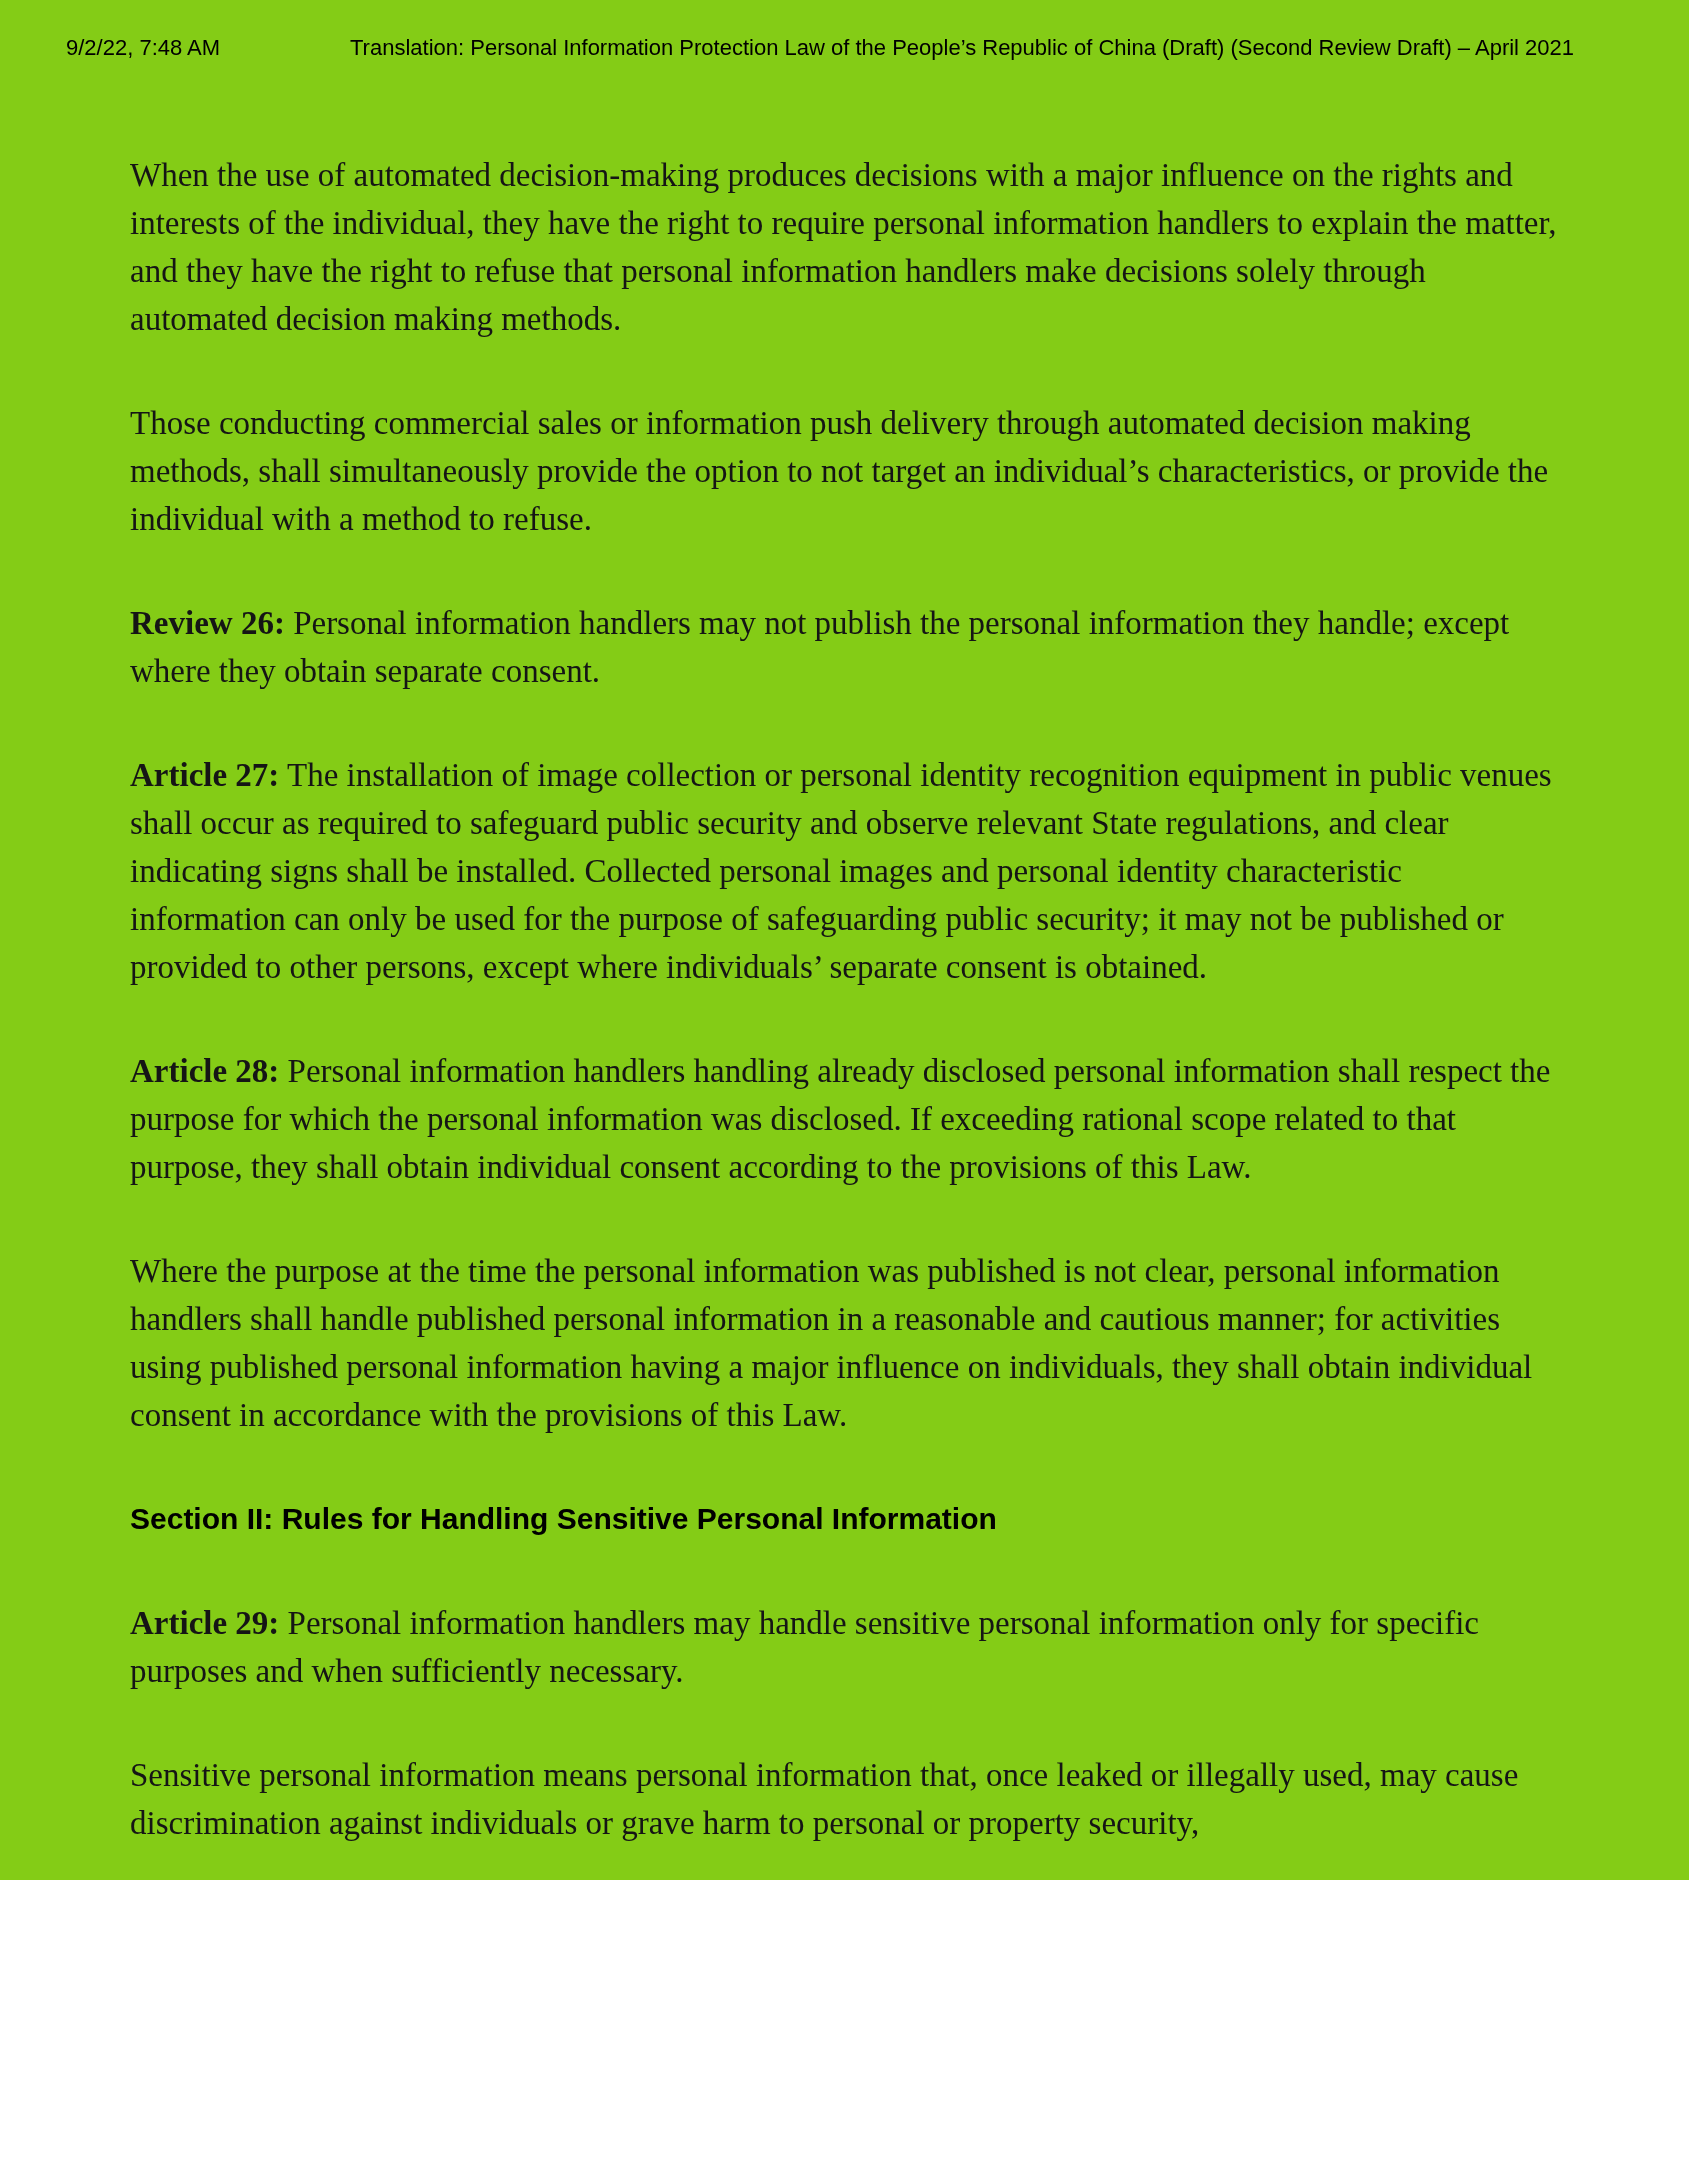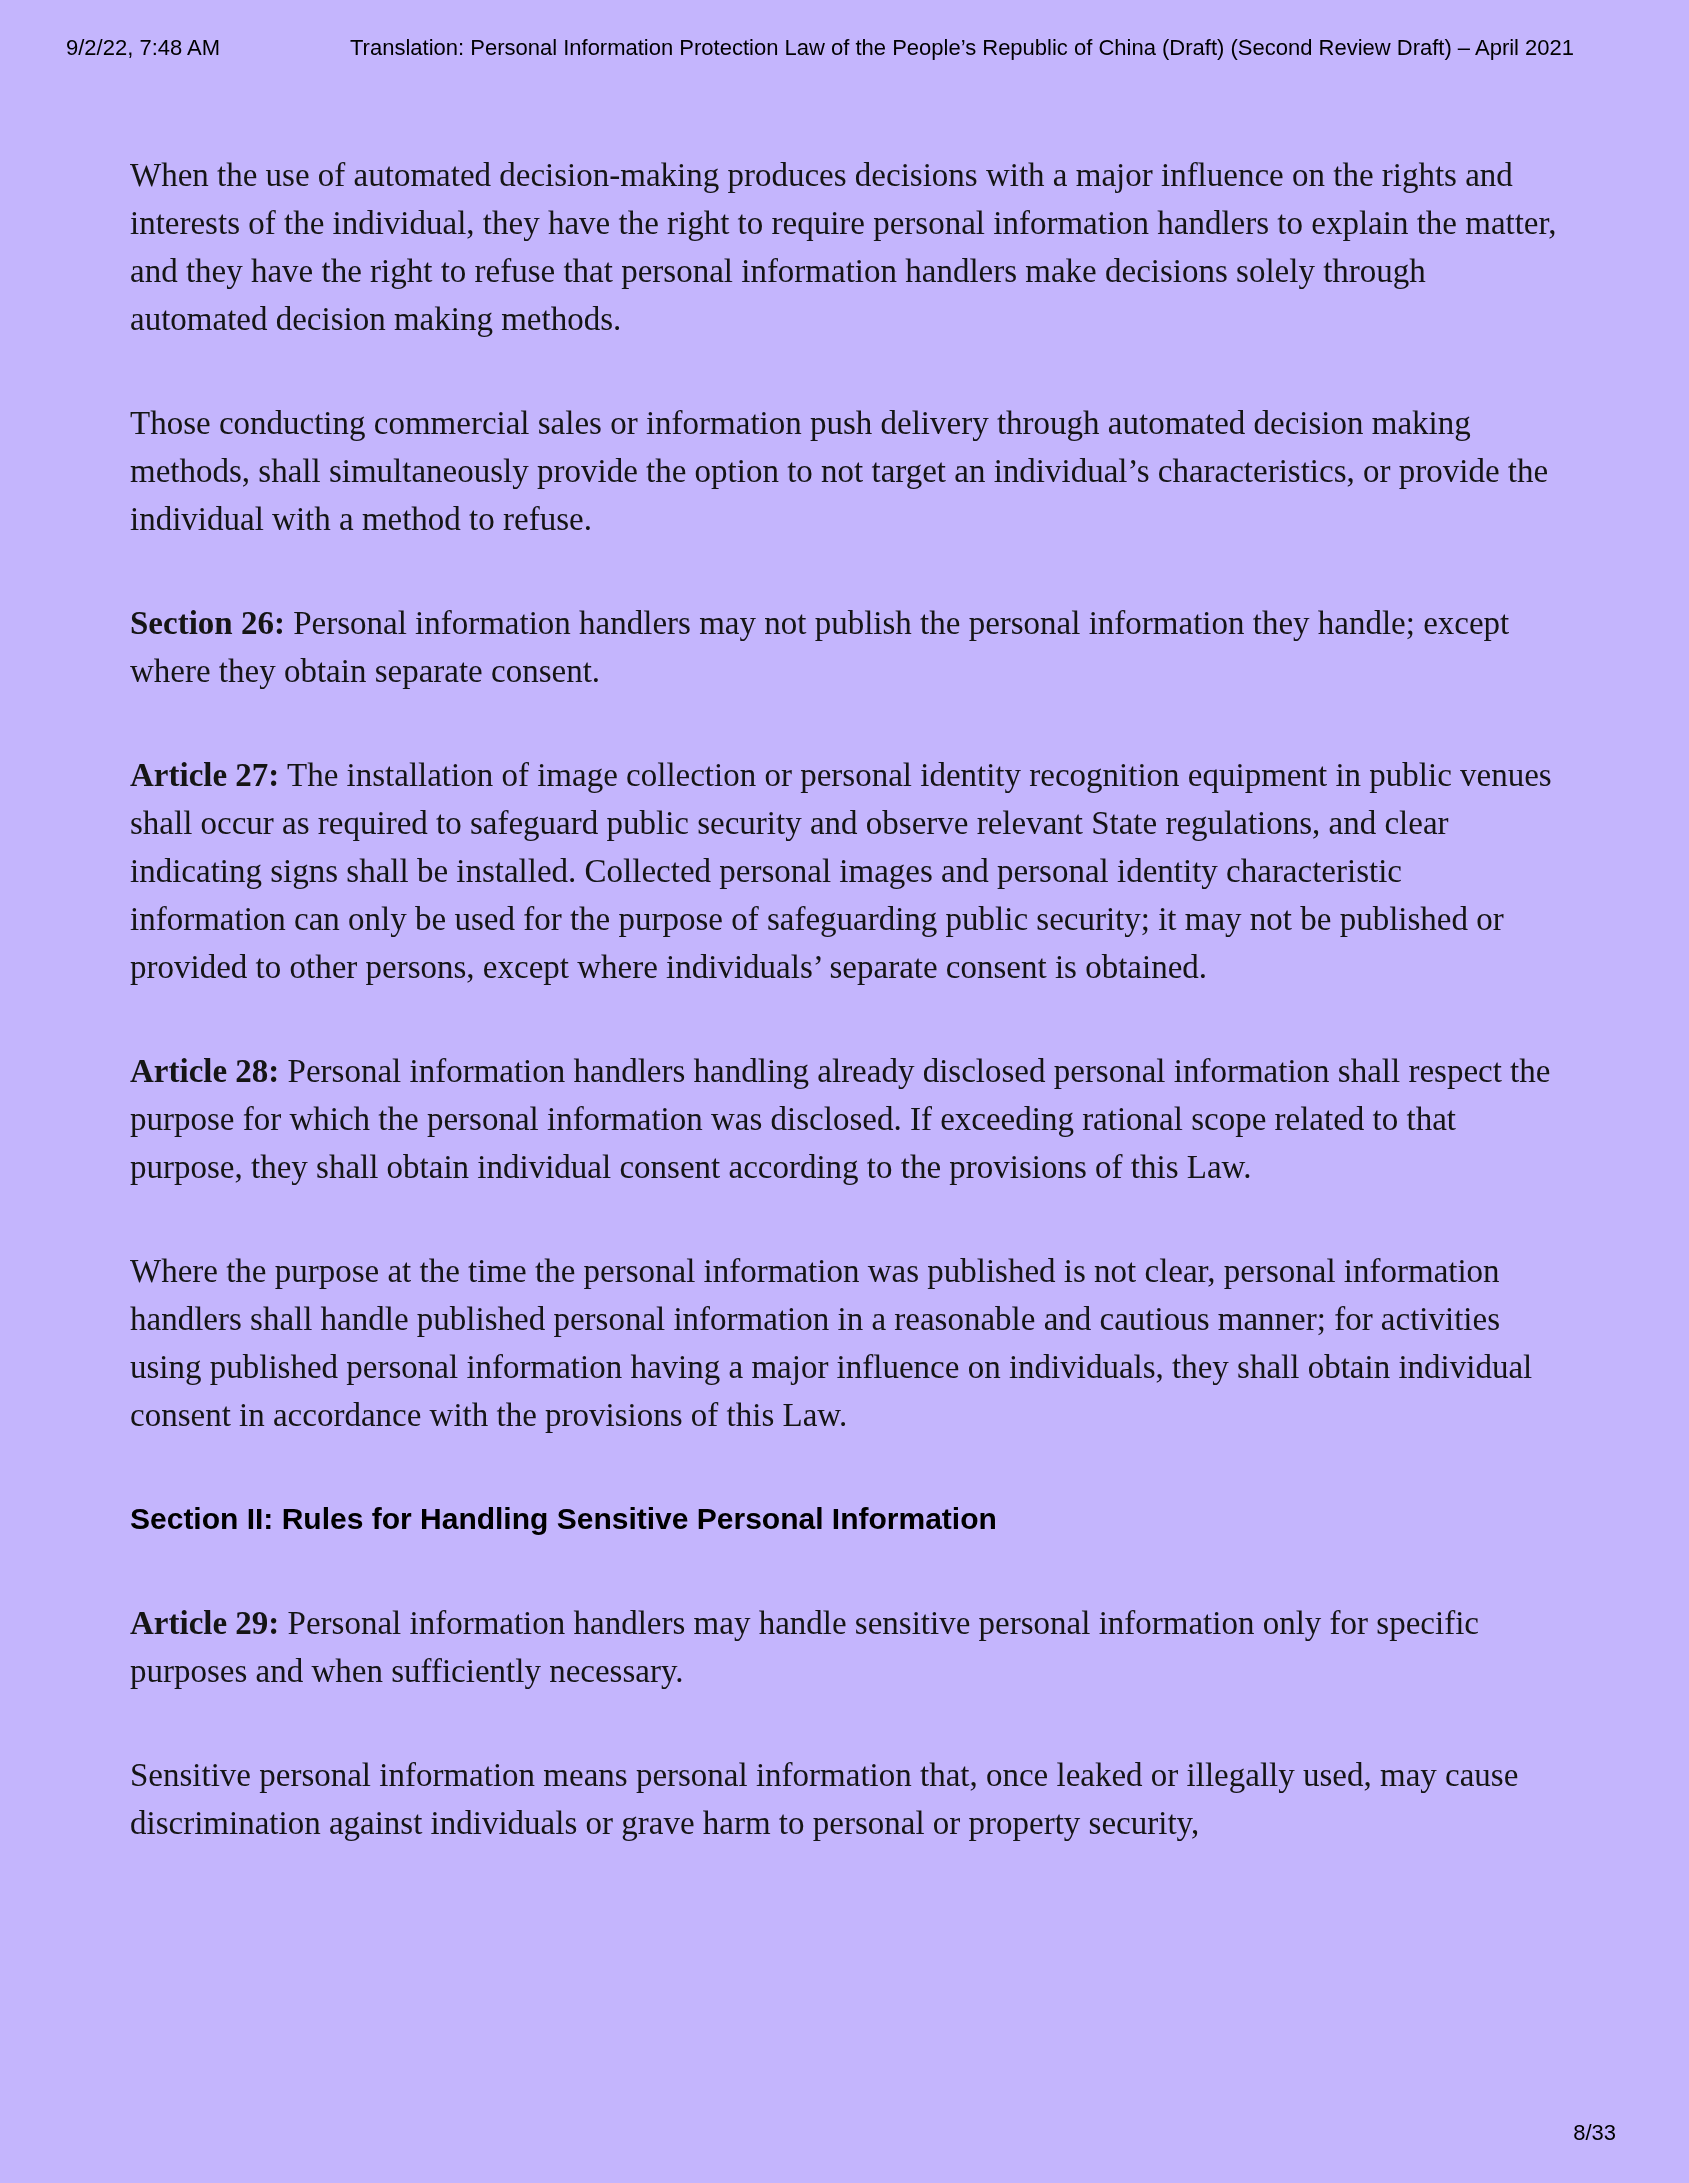--- a/index.html
+++ b/index.html
@@ -7,22 +7,22 @@
     width: 1689px;
     height: 2183px;
     background: #ffffff;
     position: relative;
     font-family: "Liberation Sans", sans-serif;
   }
   .page {
     position: absolute;
     left: 0; top: 0;
     width: 1689px;
-    height: 2183px;
-    background: #c4b5fd;
+    height: 1880px;
+    background: #84cc16;
     overflow: hidden;
   }
   .print-header-date {
     position: absolute;
     top: 35px;
     left: 66px;
     font-size: 22px;
     line-height: 26.5px;
     color: #000000;
     white-space: nowrap;
@@ -84,21 +84,21 @@
   <div class="print-header-date">9/2/22, 7:48 AM</div>
 
   <div class="print-header-title">Translation: Personal Information Protection Law of the People’s Republic of China (Draft) (Second Review Draft) – April 2021</div>
 
   <div class="doc-content">
 
     <p class="para"><span>When the use of automated decision-making produces decisions with a major influence on the rights and interests of the individual, they have the right to require personal information handlers to explain the matter, and they have the right to refuse that personal information handlers make decisions solely through automated decision making methods.</span></p>
 
     <p class="para"><span>Those conducting commercial sales or information push delivery through automated decision making methods, shall simultaneously provide the option to not target an individual’s characteristics, or provide the individual with a method to refuse.</span></p>
 
-    <p class="para"><span class="article-label">Section 26:</span><span> Personal information handlers may not publish the personal information they handle; except where they obtain separate consent.</span></p>
+    <p class="para"><span class="article-label">Review 26:</span><span> Personal information handlers may not publish the personal information they handle; except where they obtain separate consent.</span></p>
 
     <p class="para"><span class="article-label">Article 27:</span><span> The installation of image collection or personal identity recognition equipment in public venues shall occur as required to safeguard public security and observe relevant State regulations, and clear indicating signs shall be installed. Collected personal images and personal identity characteristic information can only be used for the purpose of safeguarding public security; it may not be published or provided to other persons, except where individuals’ separate consent is obtained.</span></p>
 
     <p class="para"><span class="article-label">Article 28:</span><span> Personal information handlers handling already disclosed personal information shall respect the purpose for which the personal information was disclosed. If exceeding rational scope related to that purpose, they shall obtain individual consent according to the provisions of this Law.</span></p>
 
     <p class="para"><span>Where the purpose at the time the personal information was published is not clear, personal information handlers shall handle published personal information in a reasonable and cautious manner; for activities using published personal information having a major influence on individuals, they shall obtain individual consent in accordance with the provisions of this Law.</span></p>
 
     <h2 class="section-heading">Section II: Rules for Handling Sensitive Personal Information</h2>
 
     <p class="para"><span class="article-label">Article 29:</span><span> Personal information handlers may handle sensitive personal information only for specific purposes and when sufficiently necessary.</span></p>

